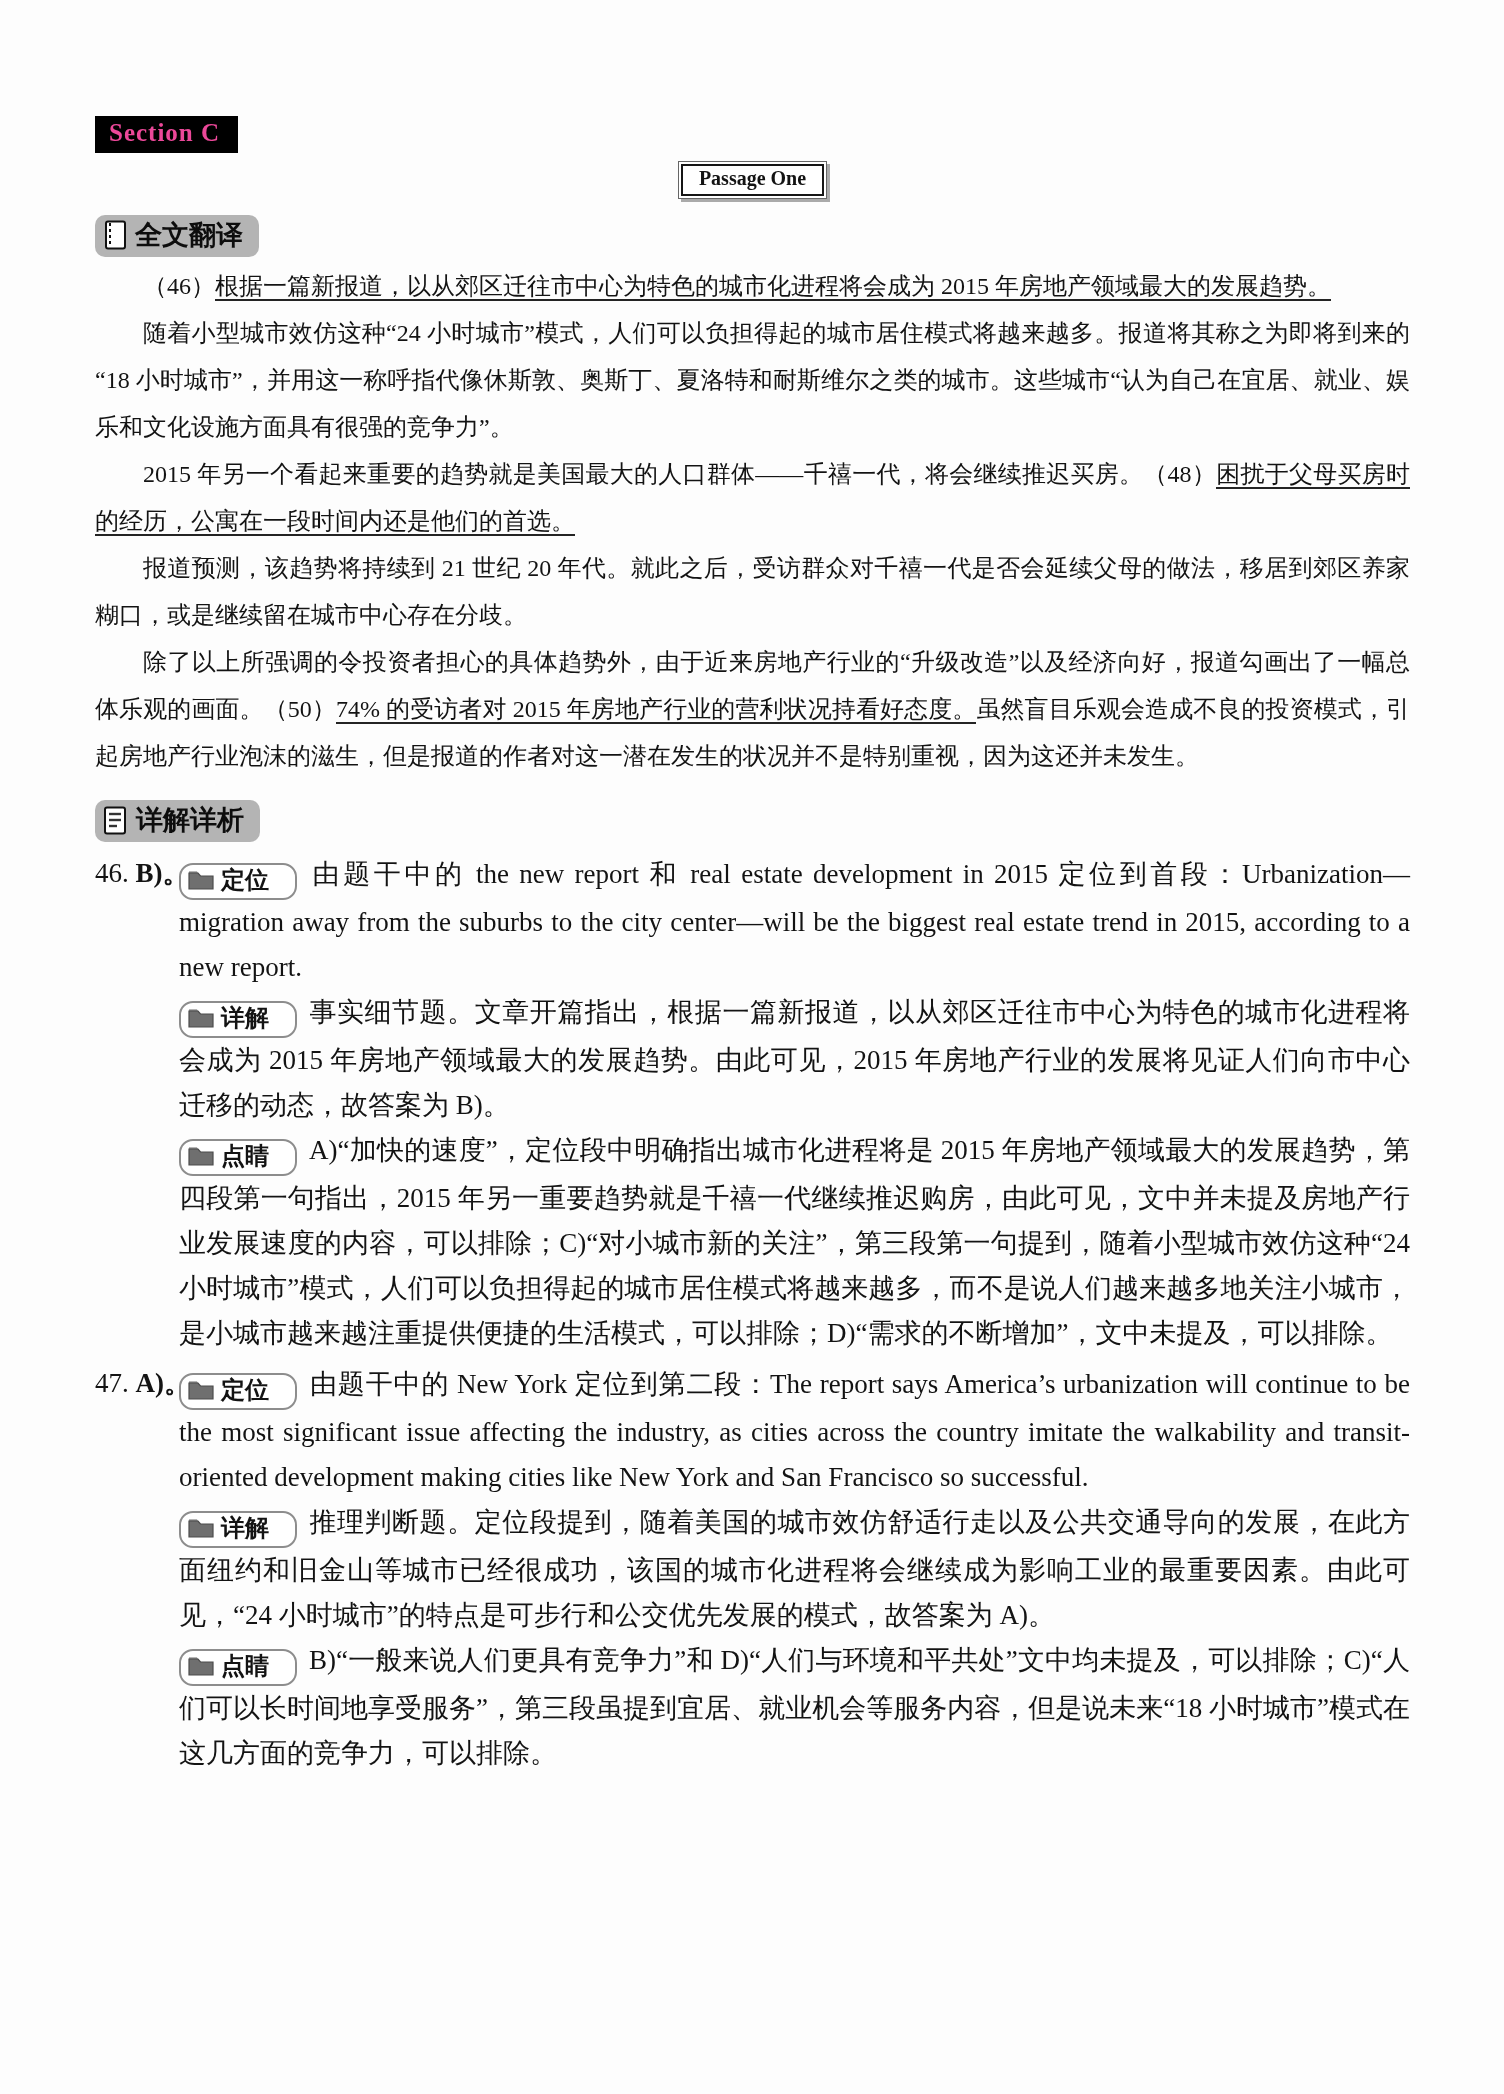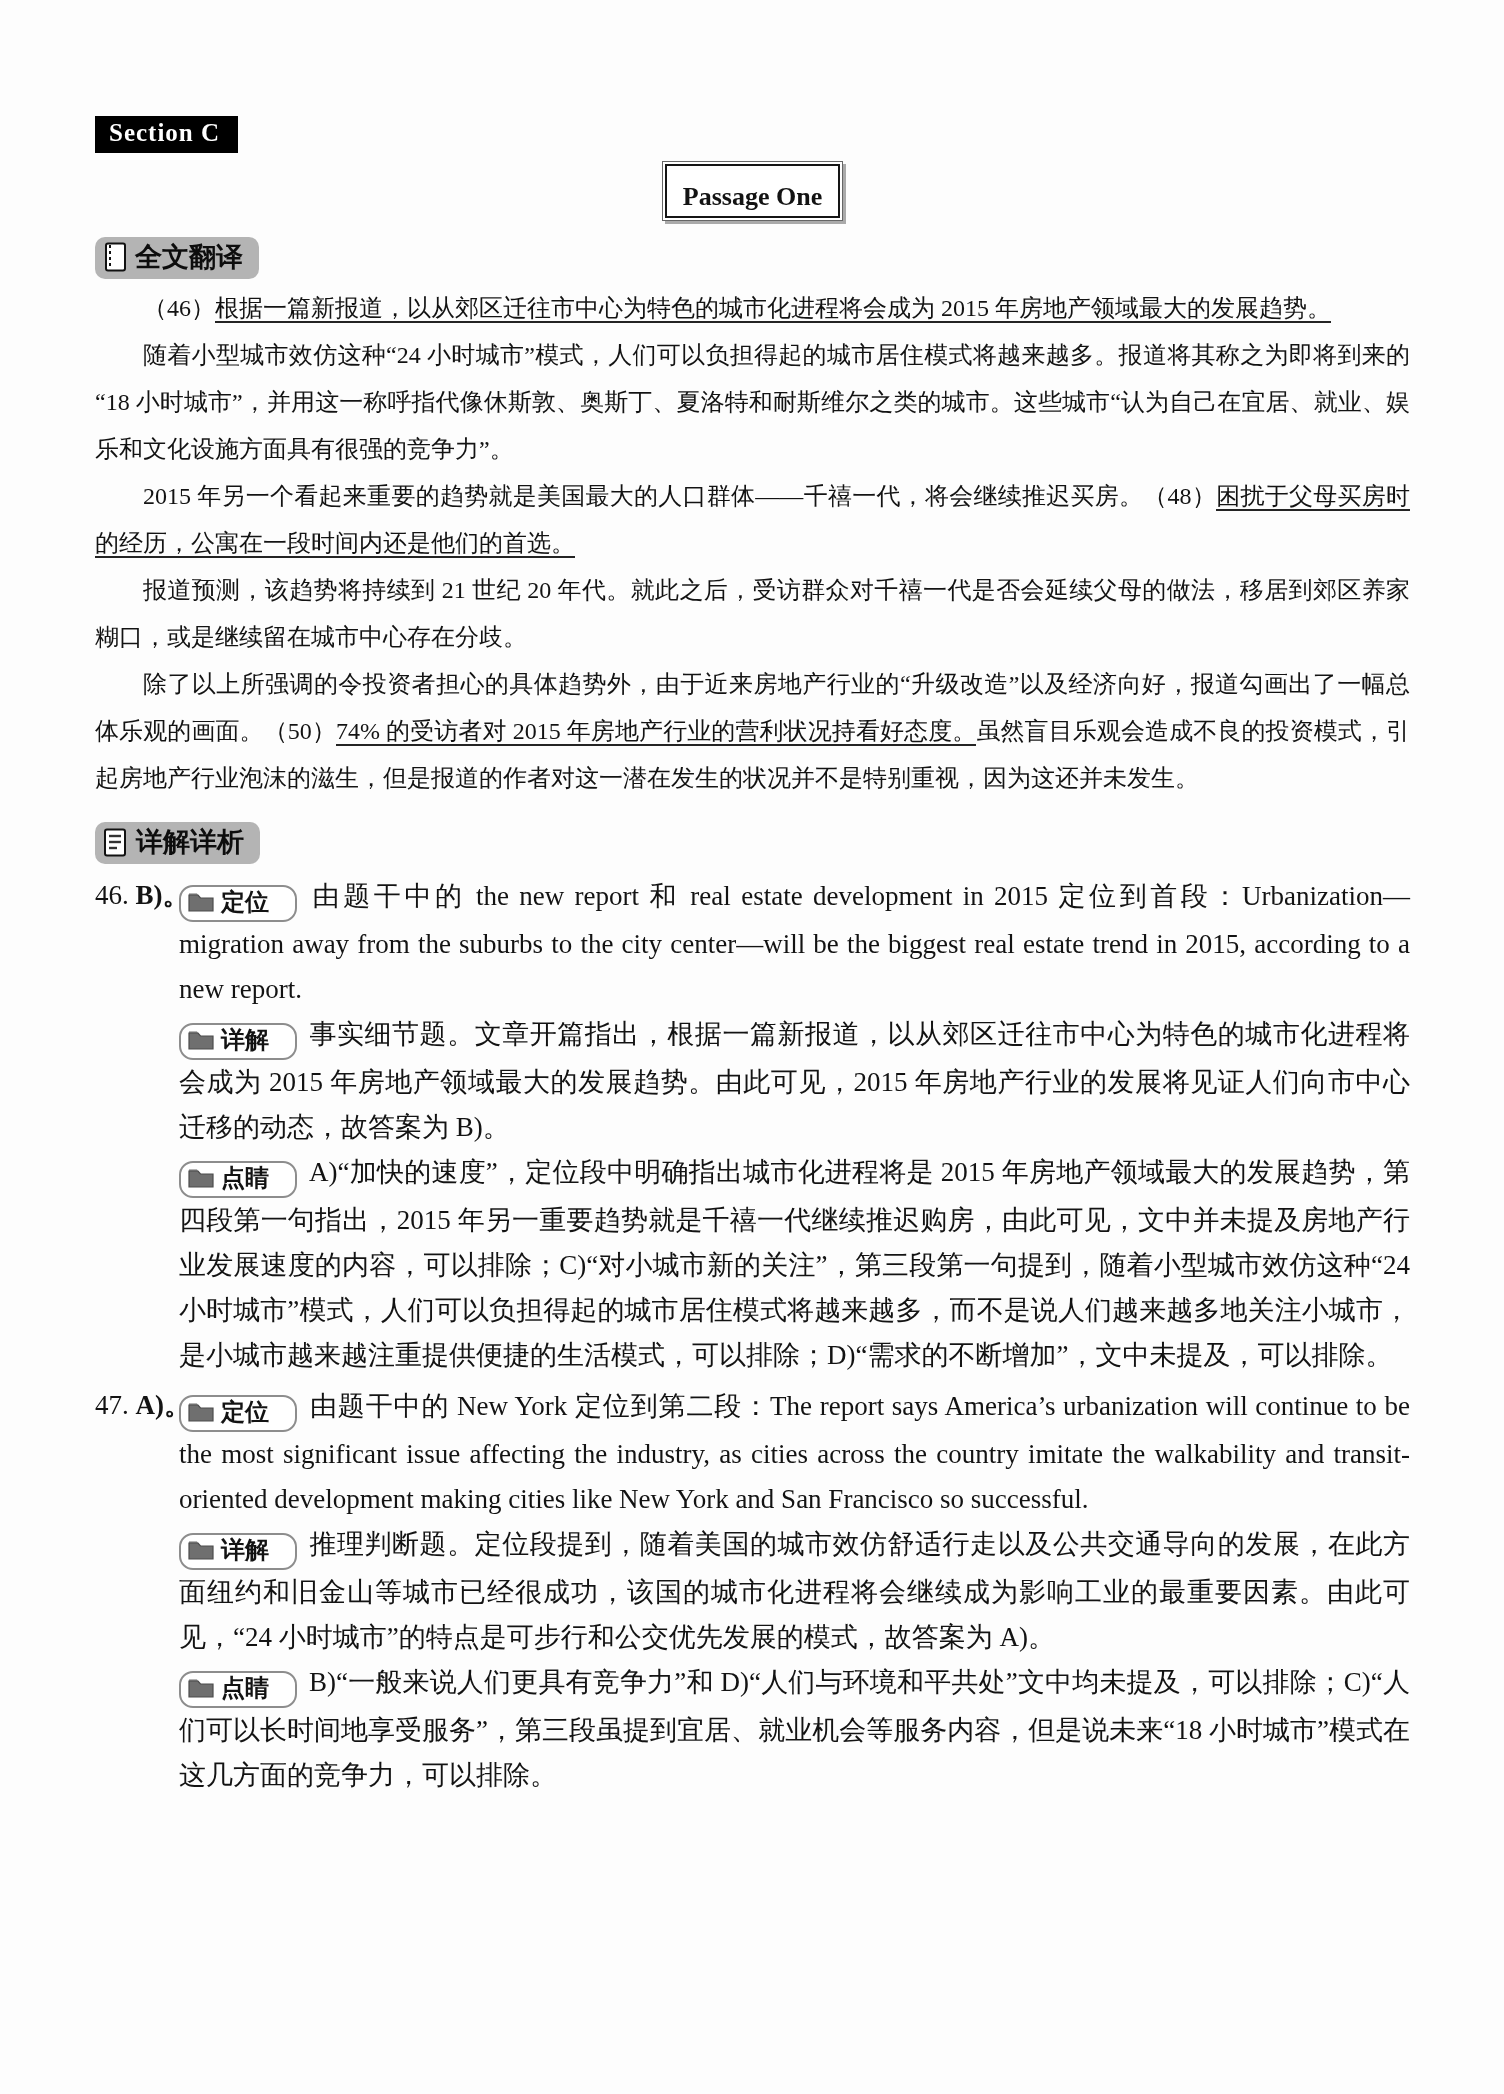--- a/index.html
+++ b/index.html
@@ -3,32 +3,32 @@
 <meta charset="utf-8">
 <style>
   html,body{margin:0;padding:0;}
   body{
     width:1504px; min-height:2094px; box-sizing:border-box;
     padding:116px 94px 30px 95px;
     background:#fdfdfd; color:#131313;
     font-family:"Liberation Serif","DejaVu Serif",serif;
   }
   .section-badge{
-    display:inline-block; background:#000; color:#ffffff;
+    display:inline-block; background:#000; color:#ec4899;
     font-weight:bold; font-size:25px; letter-spacing:1px;
     padding:3px 18px 6px 14px;
   }
   .passage-wrap{ text-align:center; margin-top:8px; }
   .passage-box{
     display:inline-block; border:1px solid #666; padding:2px;
     background:#fff; box-shadow:3px 3px 0 #aaa;
   }
   .passage-inner{
-    border:2px solid #151515; padding:16px 16px 4px;
-    font-weight:bold; font-size:26px;
+    border:2px solid #151515; padding:1px 16px 4px;
+    font-weight:bold; font-size:20px;
   }
   .pill{
     display:inline-flex; align-items:center; gap:8px;
     background:#b4b4b4; border-radius:10px;
     padding:2px 16px 4px 8px;
     font-weight:bold; font-size:27px; color:#0d0d0d;
     font-family:"Liberation Sans","DejaVu Sans",sans-serif;
   }
   .pill svg{ display:block; }
   .trans-head{ margin-top:16px; }

